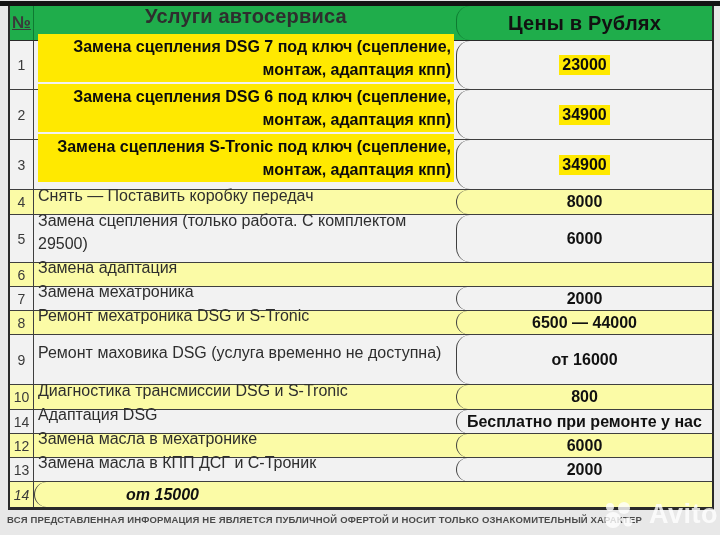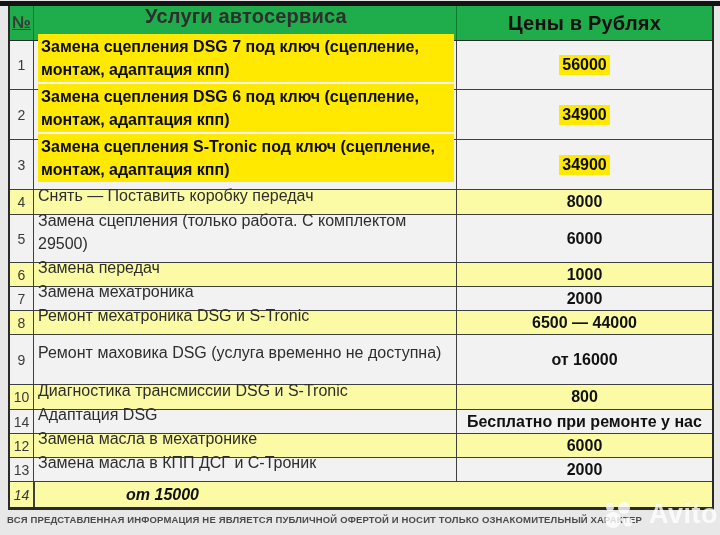--- a/index.html
+++ b/index.html
@@ -48,29 +48,29 @@
     font-size:14px;color:#3A3A3A;flex:none;
   }
   .c-svc{
     flex:1;box-sizing:border-box;padding:1px 2px 15px 4px;
     display:flex;align-items:center;
     font-size:16px;line-height:23px;color:#2E2E2E;
   }
   .c-price{
     width:256px;box-sizing:border-box;border-left:1px solid #3F3F3F;flex:none;
     display:flex;align-items:center;justify-content:center;
-    font-size:16px;font-weight:bold;color:#111;white-space:nowrap;
+    font-size:16px;font-weight:bold;color:#111;white-space:nowrap;border-radius:14px;
   }
   .h49{height:49px;} .h50{height:50px;} .h48{height:48px;}
   .h25{height:25px;} .h24{height:24px;}
   .hl{
     background:#FFE900;color:#0D0D0D;font-weight:bold;
     padding:1px 3px;box-decoration-break:clone;-webkit-box-decoration-break:clone;
   }
-  .svc-bold .c-svc{font-weight:bold;}
+  .svc-bold .c-svc{font-weight:bold;text-align:right;}
   .disclaimer{
     position:absolute;left:7px;top:514px;width:700px;
     font-size:9.5px;color:#4A4A4A;letter-spacing:.15px;font-weight:bold;
   }
   .watermark{
     position:absolute;right:2px;bottom:5px;
     display:flex;align-items:center;gap:15px;opacity:.8;
   }
   .watermark svg{display:block;}
   .wm-label{
@@ -89,21 +89,21 @@
     <div class="c-svc">Услуги автосервиса</div>
     <div class="c-price">Цены в Рублях</div>
   </div>
 
   <div class="row h49 svc-bold">
     <div class="c-num">1</div>
     <div class="c-svc">
         <span class="hl">Замена сцепления DSG 7 под ключ (сцепление, монтаж, адаптация кпп)</span>
       </div>
     <div class="c-price">
-        <span class="hl">56000</span>
+        <span class="hl">23000</span>
       </div>
   </div>
 
   <div class="row h50 svc-bold">
     <div class="c-num">2</div>
     <div class="c-svc">
         <span class="hl">Замена сцепления DSG 6 под ключ (сцепление, монтаж, адаптация кпп)</span>
       </div>
     <div class="c-price">
         <span class="hl">34900</span>
@@ -127,22 +127,21 @@
   </div>
 
   <div class="row h48">
     <div class="c-num">5</div>
     <div class="c-svc">Замена сцепления (только работа. С комплектом 29500)</div>
     <div class="c-price">6000</div>
   </div>
 
   <div class="row h24 yellow">
     <div class="c-num">6</div>
-    <div class="c-svc">Замена передач</div>
-    <div class="c-price">1000</div>
+    <div class="c-svc">Замена адаптация</div>
   </div>
 
   <div class="row h24">
     <div class="c-num">7</div>
     <div class="c-svc">Замена мехатроника</div>
     <div class="c-price">2000</div>
   </div>
 
   <div class="row h24 yellow">
     <div class="c-num">8</div>

